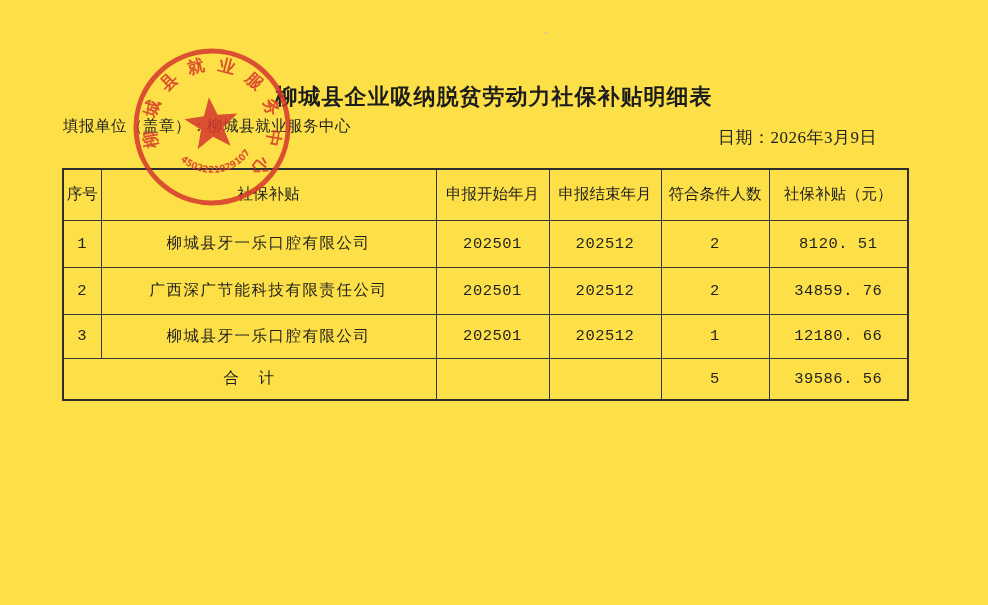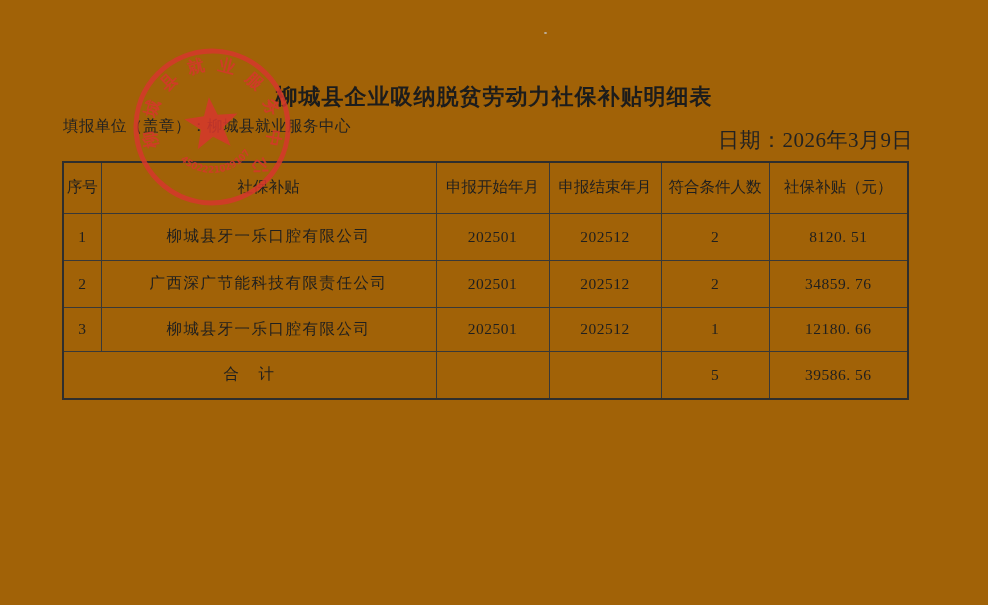--- a/index.html
+++ b/index.html
@@ -3,55 +3,56 @@
 <meta charset="utf-8">
 <style>
   html,body{margin:0;padding:0;}
   body{
     width:988px;height:605px;
     background:#ffffff;
     font-family:"Liberation Serif","DejaVu Serif",serif;
   }
   .page{
     position:relative;width:988px;height:605px;
-    background:#a16207;overflow:hidden;
+    background:#fde047;overflow:hidden;
   }
   .doc-title{
     position:absolute;top:82px;left:0;width:988px;
     margin:0;text-align:center;
     font-size:22px;font-weight:bold;color:#1c1c1c;
     letter-spacing:1px;
     font-family:"Liberation Serif","DejaVu Serif",serif;
   }
   .meta-fill{
     position:absolute;top:116px;left:63px;
     font-size:15.5px;color:#222;letter-spacing:0.5px;
   }
   .meta-date{
     position:absolute;top:126px;left:718px;
-    font-size:21px;color:#222;letter-spacing:0.5px;text-align:right;
+    font-size:17px;color:#222;letter-spacing:0.5px;text-align:right;
   }
   table.subsidy{
-    position:absolute;left:62px;top:161px;
+    position:absolute;left:62px;top:168px;
     width:845px;
     border-collapse:collapse;table-layout:fixed;
     border:2.5px solid #2e2e2e;
     background:transparent;
+    font-family:Liberation Mono, monospace;
   }
   table.subsidy th, table.subsidy td{
     border:1.5px solid #383838;
     text-align:center;vertical-align:middle;
     font-size:15.5px;font-weight:normal;color:#1f1f1f;
     padding:0 2px;overflow:hidden;
   }
   tr.hdr{height:51px;}
   tr.r1{height:47px;}
   tr.r2{height:47px;}
   tr.r3{height:44px;}
-  tr.total{height:48px;}
+  tr.total{height:42px;}
   td.name{letter-spacing:1.5px;}
   td.num{font-size:15px;letter-spacing:0.5px;}
   td.sum-label{letter-spacing:2px;}
   .stamp{
     position:absolute;left:127px;top:42px;
     width:170px;height:170px;
     pointer-events:none;
   }
   .artifact-dot{
     position:absolute;left:544px;top:32px;

